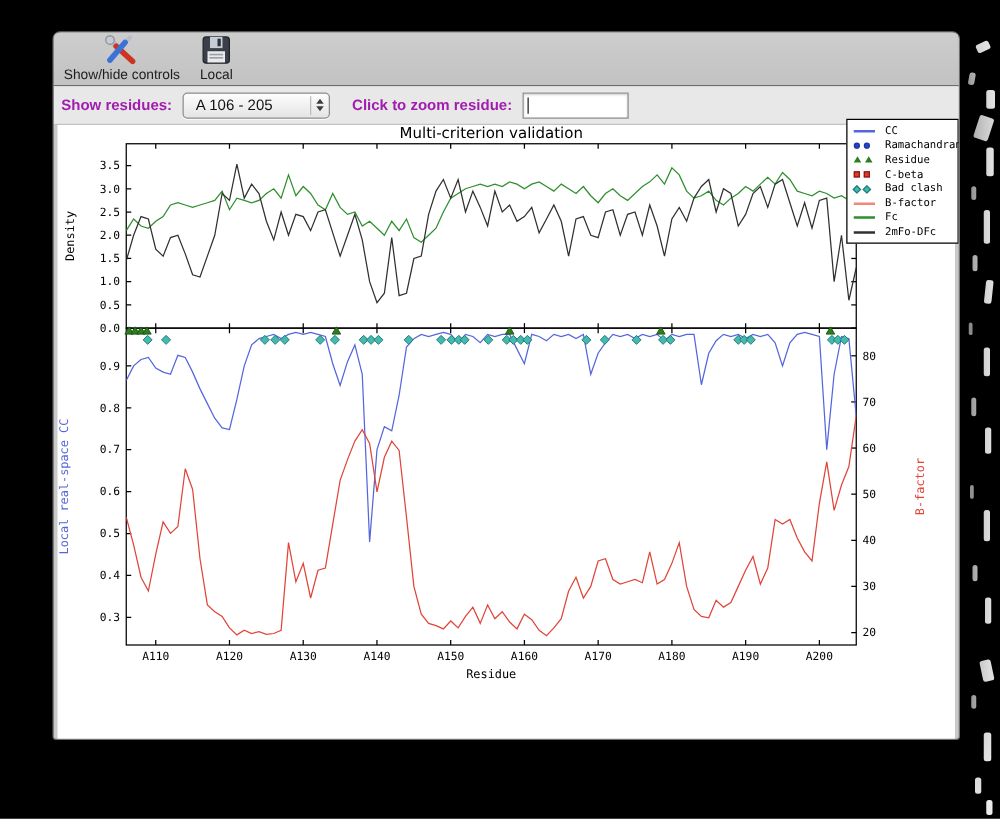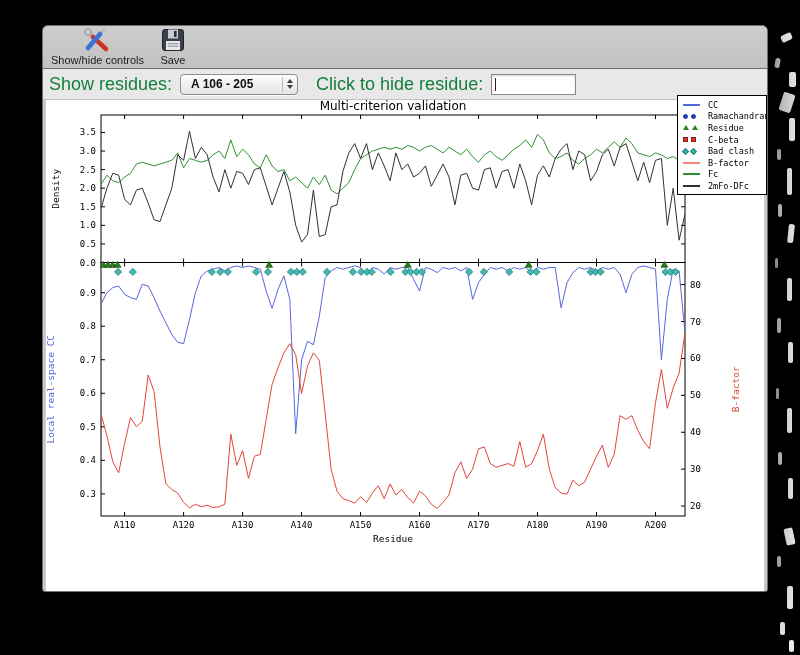--- a/index.html
+++ b/index.html
@@ -18,24 +18,24 @@
   .tl.green{background:radial-gradient(circle at 35% 30%,#b8f0b0,#35c13e 70%);border:1px solid #2a8329;}
   .title{width:100%;text-align:center;font-size:13px;font-weight:600;color:#2e2e2e;}
   
   .toolbar{height:40px;flex:0 0 40px;background:linear-gradient(#cdcdcd,#c2c2c2);
            border-bottom:1px solid #6d6d6d;display:flex;align-items:flex-end;padding:0 0 2px 8px;gap:16px;}
   .tool-btn{display:flex;flex-direction:column;align-items:center;gap:1px;cursor:default;}
   .tool-btn .lbl{font-size:11px;color:#1c1c1c;white-space:nowrap;}
   
   .controls{height:30px;flex:0 0 30px;background:#e8e8e8;border-bottom:1px solid #c2c2c2;
             display:flex;align-items:center;padding-left:6px;}
-  .ctl-label{font-size:18px;font-weight:normal;color:#15803d;margin-right:8px;white-space:pre;}
+  .ctl-label{font-size:12px;font-weight:bold;color:#a21caf;margin-right:8px;white-space:pre;}
   .select{width:118px;height:21px;border:1px solid #8e8e8e;border-radius:4px;
           background:linear-gradient(#fdfdfd,#e4e4e4);display:flex;align-items:center;
-          padding:0 4px 0 10px;box-sizing:border-box;margin-right:18px;box-shadow:0 1px 0 rgba(255,255,255,.7);font-weight:bold;}
+          padding:0 4px 0 10px;box-sizing:border-box;margin-right:18px;box-shadow:0 1px 0 rgba(255,255,255,.7);}
   .select .val{font-size:12px;color:#111;white-space:pre;}
   .stepper{margin-left:auto;display:flex;flex-direction:column;gap:2px;align-items:center;padding-left:4px;border-left:1px solid #bbb;height:15px;justify-content:center;}
   .arr{width:0;height:0;border-left:3.5px solid transparent;border-right:3.5px solid transparent;}
   .arr.up{border-bottom:4.5px solid #3c3c3c;}
   .arr.down{border-top:4.5px solid #3c3c3c;}
   .text-input{width:80px;height:19px;background:#fff;border:1px solid #8a8a8a;
               box-shadow:inset 0 1px 2px rgba(0,0,0,.18);display:flex;align-items:center;padding-left:3px;box-sizing:content-box;}
   .text-input .val{font-family:"DejaVu Sans Mono",monospace;font-size:12px;color:#111;white-space:pre;margin-top:48px;}
   .caret{width:1px;height:13px;background:#222;margin-right:1px;}
   
@@ -103,34 +103,34 @@
     </div>
     <div class="tool-btn">
       <svg width="26" height="26" viewBox="0 0 26 26">
         <rect x="2.5" y="2.5" width="21" height="21" rx="2.5" fill="#3a3f48" stroke="#20242a" stroke-width="1"></rect>
         <rect x="8" y="2.5" width="10" height="9" fill="#c8cdd4"></rect>
         <rect x="14" y="4" width="2.6" height="6" fill="#2e333b"></rect>
         <rect x="6" y="14" width="14" height="9" fill="#e9eaec"></rect>
         <rect x="7.5" y="16" width="11" height="1.3" fill="#9aa0a8"></rect>
         <rect x="7.5" y="18.6" width="11" height="1.3" fill="#9aa0a8"></rect>
       </svg>
-      <span class="lbl">Save</span>
+      <span class="lbl">Local</span>
     </div>
   </div>
 
   <div class="controls">
     <span class="ctl-label">Show residues:</span>
     <div class="select">
       <span class="val">A 106 - 205</span>
       <span class="stepper">
         <span class="arr up"></span>
           <span class="arr down"></span>
       </span>
     </div>
-    <span class="ctl-label">Click to hide residue:</span>
+    <span class="ctl-label">Click to zoom residue:</span>
     <div class="text-input">
       <span class="caret"></span>
       <span class="val">A  144</span>
     </div>
   </div>
 
   <div class="canvas">
     <svg id="chart" width="718" height="446">
         <defs>
           <clipPath id="clipTop">

